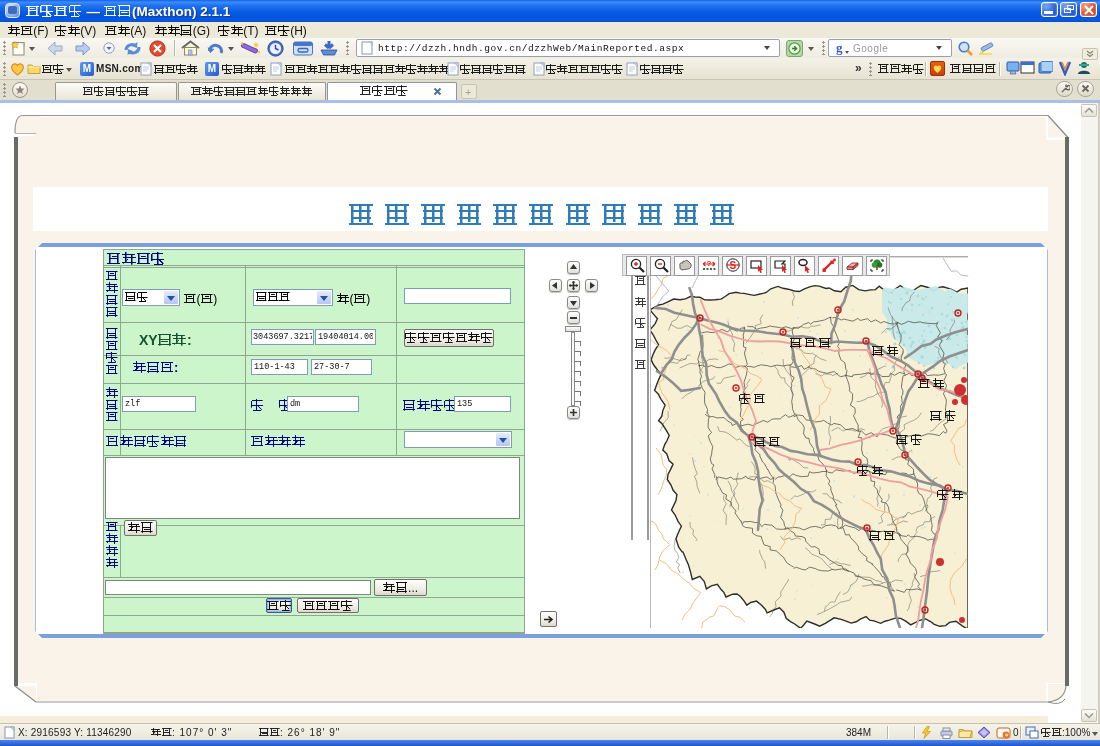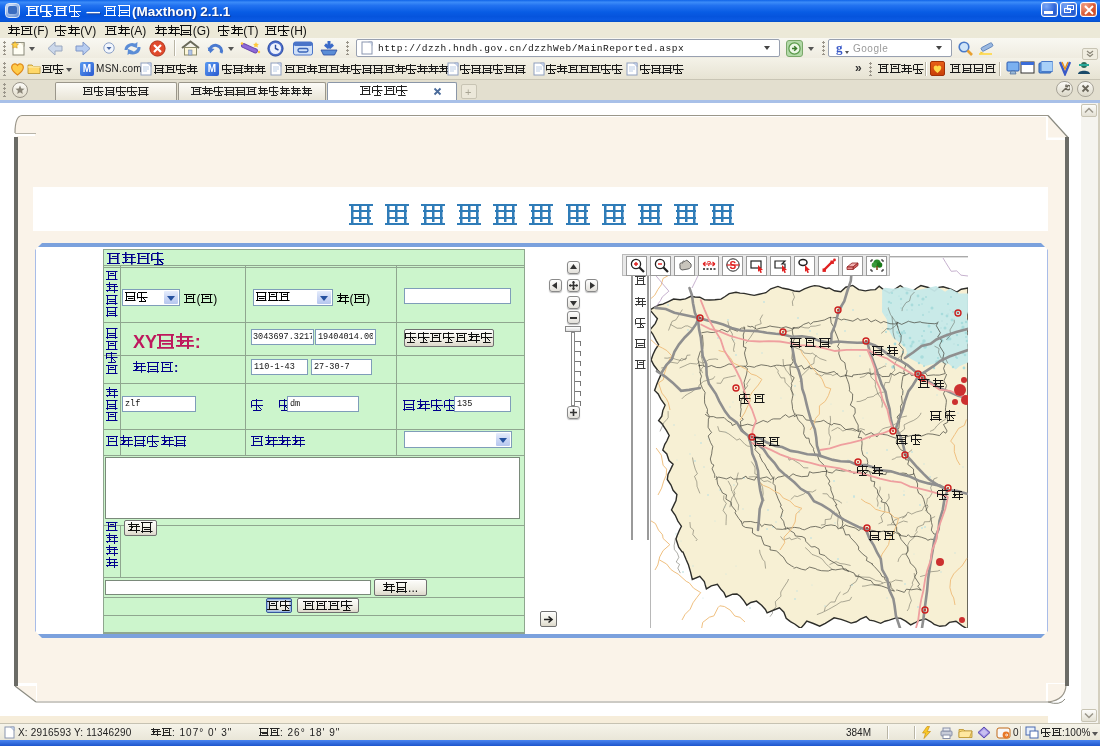--- a/index.html
+++ b/index.html
@@ -178,21 +178,21 @@
     <svg class="abs" style="left:10px;top:4px" width="15" height="14" viewBox="0 0 15 14">
       <path d="M7.5 13 C2 9 .8 5.5 2.4 3.2 C3.8 1.2 6.4 1.6 7.5 3.4 C8.6 1.6 11.2 1.2 12.6 3.2 C14.2 5.5 13 9 7.5 13 Z" fill="#ffcc4a" stroke="#e08a1a" stroke-width="1.2"></path>
     </svg>
     <svg class="abs" style="left:27px;top:4px" width="14" height="13" viewBox="0 0 14 13">
       <path d="M1 3 h4 l1.5 1.5 H13 V11.5 H1 Z" fill="#ffd868" stroke="#b8902a" stroke-width=".8"></path>
       <path d="M1 5 h12" stroke="#fff0b8" stroke-width="1"></path>
     </svg>
     <div class="abs" style="left:42px;top:5px"><i class="g g3"></i><i class="g g2"></i></div>
     <div class="abs" style="left:66px;top:10px;border:3px solid transparent;border-top:4px solid #555"></div>
     <div class="abs" style="left:80px;top:4px;width:14px;height:14px;background:linear-gradient(135deg,#5a9af0,#2a5ad0);border-radius:2px;color:#fff;font:bold 10px 'Liberation Sans';text-align:center;line-height:14px">M</div>
-    <div class="abs" style="left:96px;top:5px;font-size:10px;letter-spacing:.3px;font-weight:normal;color:#222">MSN.com</div>
+    <div class="abs" style="left:96px;top:5px;font-size:10px;letter-spacing:.3px;font-weight:bold;color:#222">MSN.com</div>
     <svg class="abs" style="left:140px;top:4px" width="12" height="14" viewBox="0 0 12 14">
       <rect x="1" y="1" width="10" height="12" fill="#fff" stroke="#90a0c0"></rect>
       <path d="M7.5 1 h3.5 v3.5 Z" fill="#ccdcf4" stroke="#90a0c0" stroke-width=".6"></path>
       <path d="M3 5 h6 M3 7 h6 M3 9 h4" stroke="#aac0e0" stroke-width=".8"></path>
     </svg>
     <div class="abs" style="left:154px;top:5px"><i class="g g1"></i><i class="g g3"></i><i class="g g2"></i><i class="g g4"></i></div>
     <div class="abs" style="left:205px;top:4px;width:14px;height:14px;background:linear-gradient(135deg,#5a9af0,#2a5ad0);border-radius:2px;color:#fff;font:bold 10px 'Liberation Sans';text-align:center;line-height:14px">M</div>
     <div class="abs" style="left:222px;top:5px"><i class="g g2"></i><i class="g g1"></i><i class="g g4"></i><i class="g g4"></i></div>
     <svg class="abs" style="left:270px;top:4px" width="12" height="14" viewBox="0 0 12 14">
       <rect x="1" y="1" width="10" height="12" fill="#fff" stroke="#90a0c0"></rect>
@@ -342,21 +342,21 @@
     </div>
     <div class="abs" style="left:256px;top:188px;font-size:11px;color:#000;font-weight:normal"><i class="g g1"></i><i class="g g3"></i><i class="g g3"></i></div>
     <div class="abs" style="left:337px;top:189px;font-size:12px;color:#000"><i class="g g4"></i>(<i class="g g3"></i>)</div>
     <input class="t abs" style="left: 404px; top: 185px; width: 107px;">
     <div class="vlabel" style="left:106px;top:224px">
       <i class="g g1"></i>
       <i class="g g3"></i>
       <i class="g g2"></i>
       <i class="g g3"></i>
     </div>
-    <div class="abs" style="left:133px;top:229px;font-size:18px;font-weight:bold;color:#be185d">XY<i class="g g1"></i><i class="g g4"></i>:</div>
+    <div class="abs" style="left:139px;top:229px;font-size:14px;font-weight:bold;color:#14532d">XY<i class="g g1"></i><i class="g g4"></i>:</div>
     <input class="t abs" style="left: 251px; top: 226px; width: 63px; padding: 0px 1px;" value="3043697.3217">
     <input class="t abs" style="left: 315px; top: 226px; width: 61px;" value="19404014.00">
     <div class="xpbtn" style="left:404px;top:226px;width:90px;height:18px;line-height:17px"><i class="g g2"></i><i class="g g2"></i><i class="g g3"></i><i class="g g2"></i><i class="g g3"></i><i class="g g4"></i><i class="g g2"></i></div>
     <div class="abs" style="left:133px;top:257px;font-size:13px;font-weight:bold;color:#00008c"><i class="g g4"></i><i class="g g1"></i><i class="g g3"></i>:</div>
     <input class="t abs" style="left: 251px; top: 256px; width: 57px;" value="110-1-43">
     <input class="t abs" style="left: 311px; top: 256px; width: 61px;" value="27-30-7">
     <div class="vlabel" style="left:106px;top:283px">
       <i class="g g4"></i>
       <i class="g g1"></i>
       <i class="g g3"></i>

